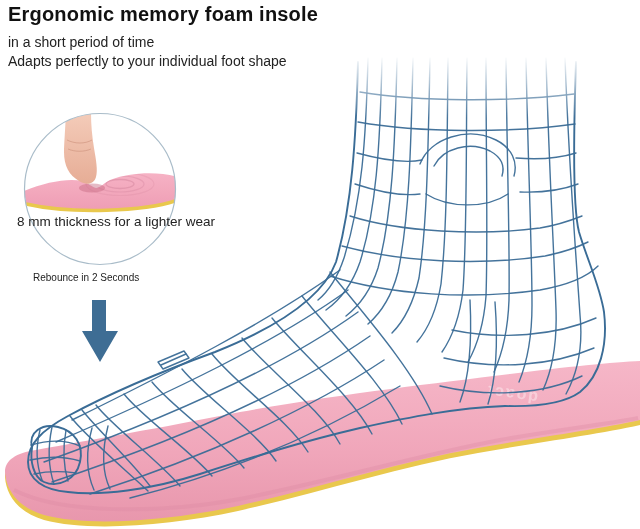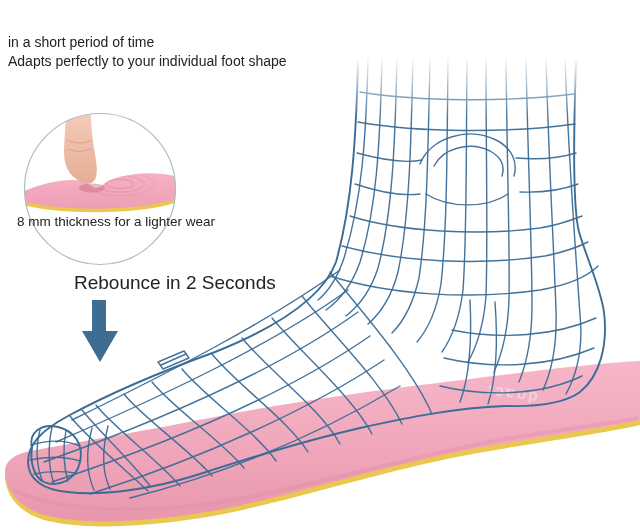--- a/index.html
+++ b/index.html
@@ -5,21 +5,21 @@
   html,body{margin:0;padding:0;background:#fff;}
   .stage{
     position:relative;width:640px;height:529px;overflow:hidden;background:#fff;
     font-family:"Liberation Sans",sans-serif;
   }
   .stage svg{position:absolute;left:0;top:0;}
   .txt{position:absolute;white-space:nowrap;}
   .title{left:8px;top:3px;font-size:20px;font-weight:bold;color:var(--title_text,#111);letter-spacing:.2px;}
   .subtitle{left:8px;top:33px;font-size:14px;line-height:19px;color:var(--body_text,#222);}
   .caption{left:17px;top:214px;font-size:13.5px;color:var(--body_text,#222);}
-  .rebound{left:33px;top:272px;font-size:19px;color:var(--body_text,#222);margin-left:41px;}
+  .rebound{left:33px;top:272px;font-size:10px;color:var(--body_text,#222);}
   .mesh{stroke:var(--wireframe,#3a6c96);fill:none;stroke-width:1.4;stroke-linecap:round;stroke-linejoin:round;opacity:.95;}
   .mesh-outline{stroke:var(--wireframe,#3a6c96);fill:none;stroke-width:1.9;stroke-linecap:round;stroke-linejoin:round;}
   .ripple{fill:none;stroke:var(--ripple,#d98ca3);}
   .crease{fill:none;stroke:rgba(200,140,118,.55);stroke-width:1;}
 </style>
 </head>
 <body>
 
 <div class="stage">
 
@@ -147,19 +147,20 @@
           <path class="crease" d="M 67 140 C 75 144 85 144 92 140"></path>
           <path class="crease" d="M 68 149 C 75 152 84 152 91 149"></path>
         </g>
       </g>
       <circle cx="100" cy="189" r="75.5" fill="none" stroke="var(--circle_outline,#a9bcc9)" stroke-width="1.2"></circle>
     </g>
 
     <polygon points="92,300 106,300 106,331 118,331 100,362 82,331 92,331" fill="var(--arrow_blue,#3e6d94)"></polygon>
   </svg>
 
+  <div class="txt title">Ergonomic memory foam insole</div>
   <div class="txt subtitle">
     <div>in a short period of time</div>
     <div>Adapts perfectly to your individual foot shape</div>
   </div>
   <div class="txt caption">8 mm thickness for a lighter wear</div>
   <div class="txt rebound">Rebounce in 2 Seconds</div>
 </div>
 
 </body></html>

